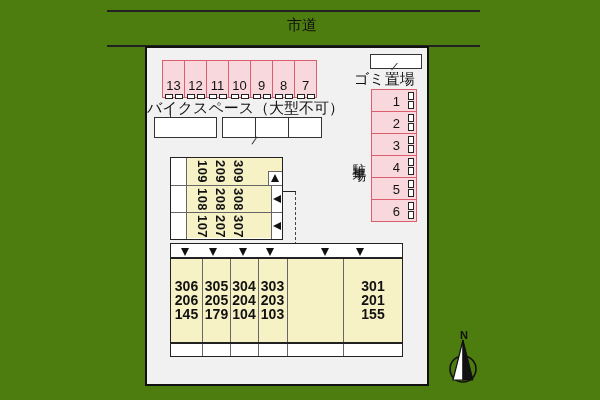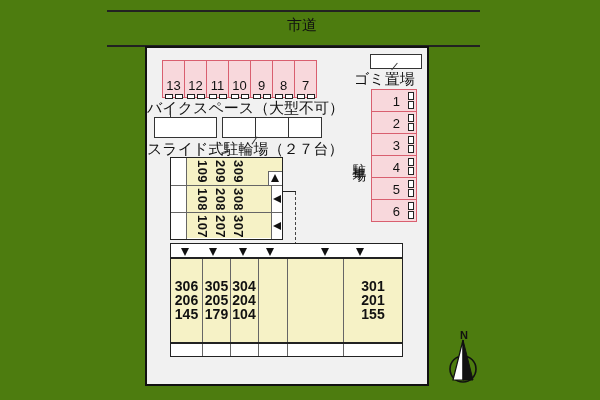--- a/index.html
+++ b/index.html
@@ -155,21 +155,20 @@
   <div class="abs txt label13" id="bike-label">バイクスペース（大型不可）</div>
   <div class="abs tick-v" style="left:170px;top:111px;height:7px;"></div>
 
   <div class="abs wbox" id="slide-box-left"></div>
   <div class="abs wbox" id="slide-box-right">
     <div class="sub"></div>
     <div class="sub"></div>
     <div class="sub"></div>
   </div>
   <div class="abs tick-d" style="left:250px;top:140px;width:9px;transform:rotate(-55deg);"></div>
-  <div class="abs txt label13" id="slide-label">スライド式駐輪場（２７台）</div>
 
   <div class="abs" id="bld"></div>
 
   <div class="abs yfill" style="left:187px;top:158px;width:95px;height:27px;"></div>
   <div class="abs" style="left:268px;top:171px;width:14px;height:14px;background:#fff;"></div>
   <div class="abs yfill" style="left:187px;top:186px;width:84px;height:26px;"></div>
   <div class="abs yfill" style="left:187px;top:213px;width:84px;height:25px;"></div>
 
   <div class="abs gline" style="left:186px;top:158px;width:1px;height:81px;"></div>
   <div class="abs gline" style="left:171px;top:185px;width:111px;height:1px;"></div>
@@ -236,20 +235,25 @@
   <div class="abs low-col" style="left:203px;width:27px;">
     <span>305</span>
       <span>205</span>
       <span>179</span>
   </div>
   <div class="abs low-col" style="left:230px;width:28px;">
     <span>304</span>
       <span>204</span>
       <span>104</span>
   </div>
+  <div class="abs low-col" style="left:258px;width:29px;">
+    <span>303</span>
+      <span>203</span>
+      <span>103</span>
+  </div>
   <div class="abs low-col" style="left:343px;width:60px;">
     <span>301</span>
       <span>201</span>
       <span>155</span>
   </div>
 
   <div class="abs" id="low-strip-bot"></div>
   <div class="abs gline" style="left:202px;top:344px;width:1px;height:12px;"></div>
   <div class="abs gline" style="left:230px;top:344px;width:1px;height:12px;"></div>
   <div class="abs gline" style="left:258px;top:344px;width:1px;height:12px;"></div>

